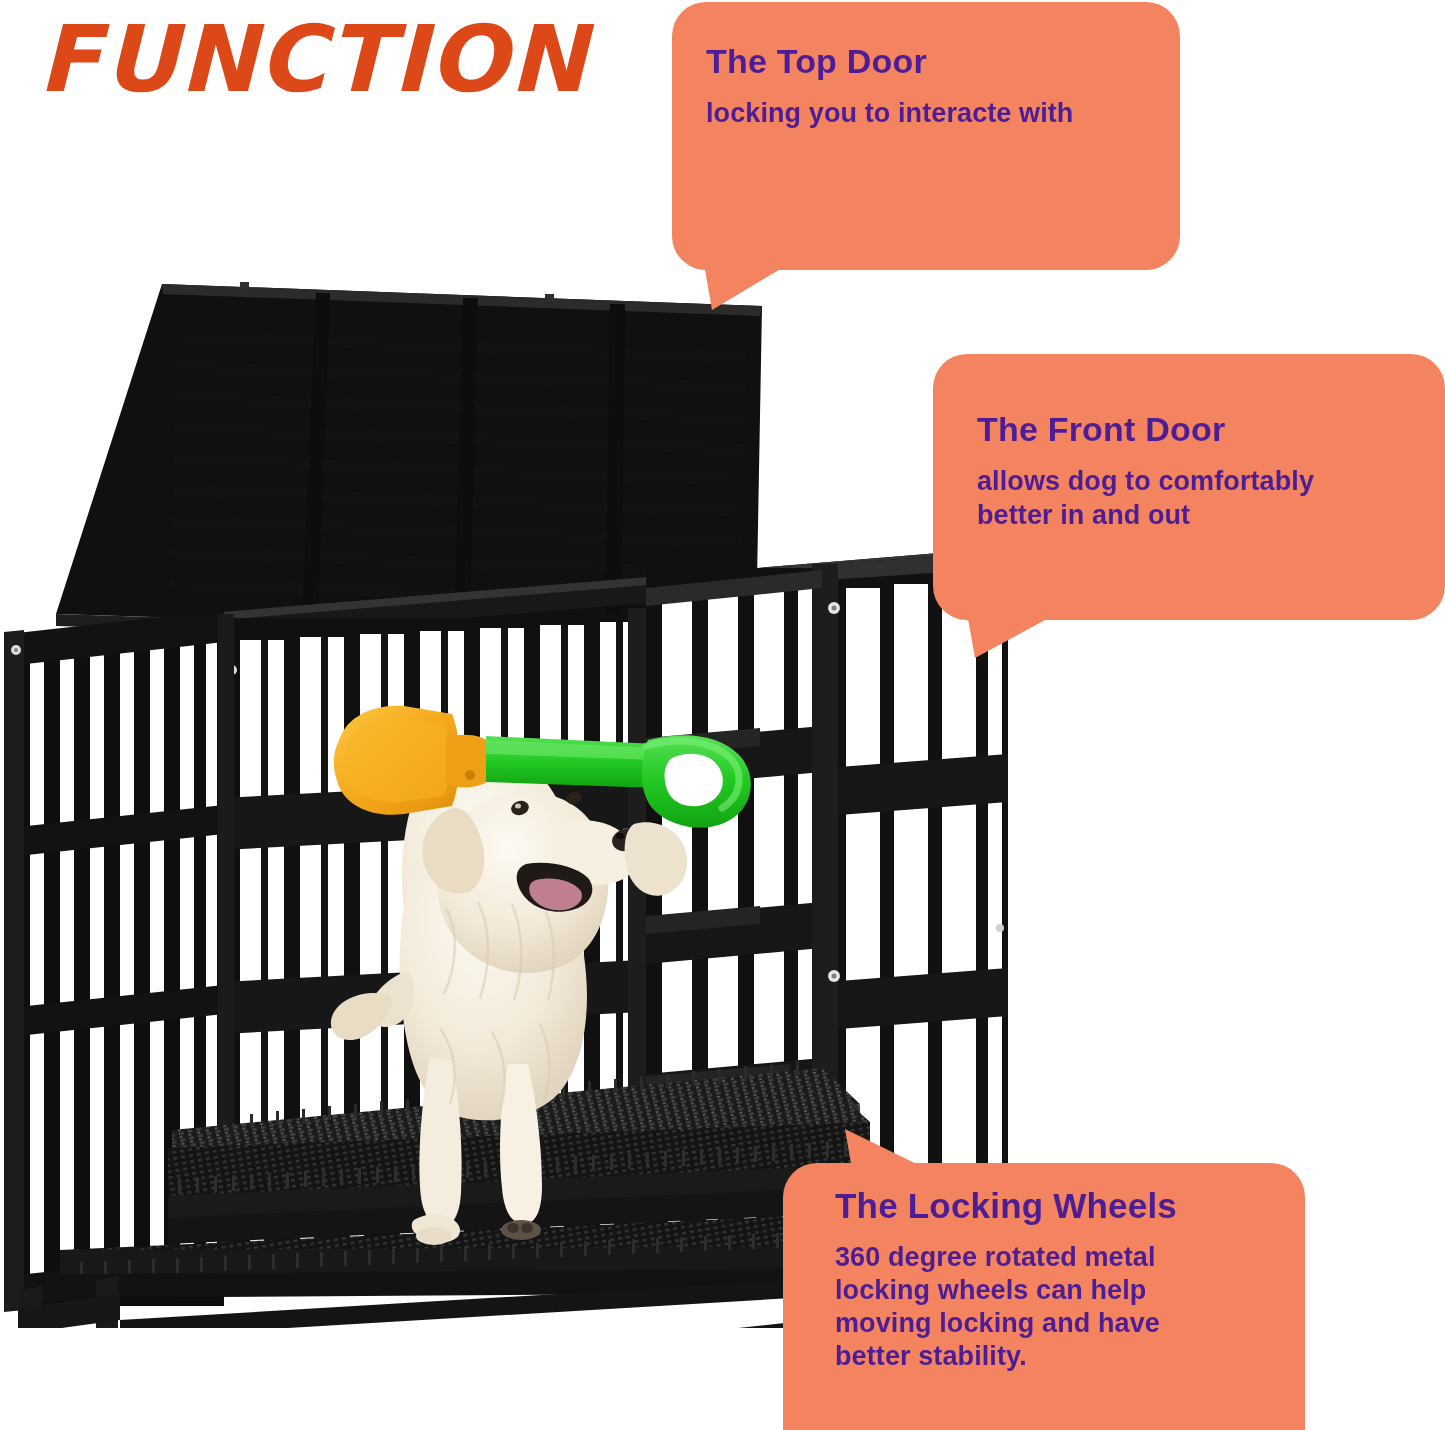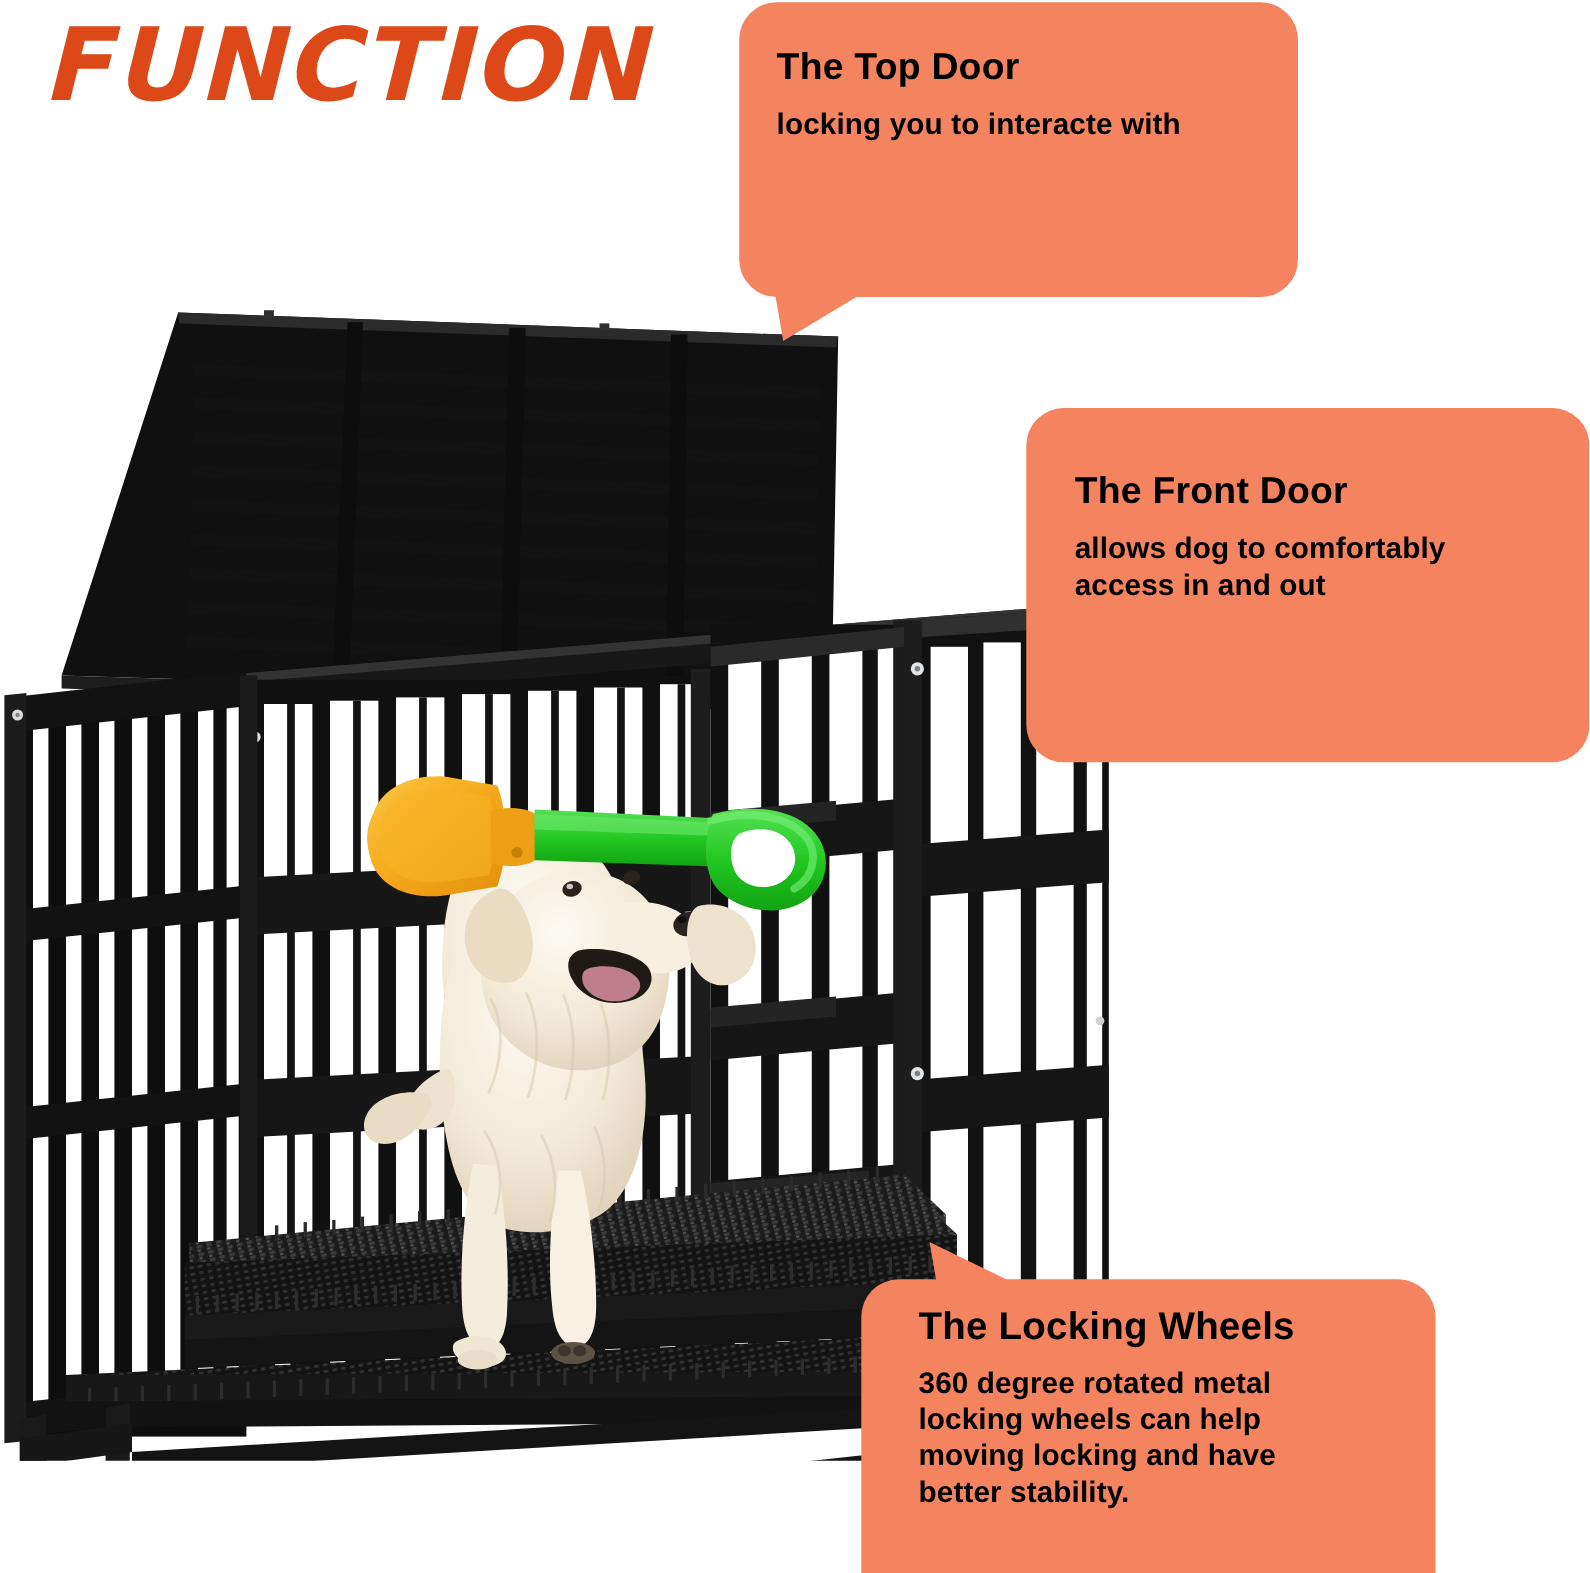--- a/index.html
+++ b/index.html
@@ -38,21 +38,21 @@
 
   
   .callout { position: absolute; }
   .bubble-body {
     position: absolute;
     left: 0; top: 0;
     width: 100%;
     background: #F4845F;
     border-radius: 34px;
     padding: 30px 34px 34px 34px;
-    color: #000000;
+    color: #4c1d95;
   }
   .bubble-title {
     font-weight: bold;
     font-size: 34px;
     line-height: 42px;
     letter-spacing: 0.2px;
     margin-bottom: 14px;
     white-space: nowrap;
   }
   .bubble-text {
@@ -64,21 +64,21 @@
   .bubble-tail { position: absolute; overflow: visible; }
   .bubble-tail svg { display: block; overflow: visible; }
 
   
   #callout-top-door { left: 672px; top: 2px; width: 508px; }
   #callout-top-door .bubble-body { height: 268px; padding-top: 38px; }
   #callout-top-door .bubble-tail { left: 0px; top: 250px; width: 200px; height: 70px; }
 
   
   #callout-front-door { left: 933px; top: 354px; width: 512px; }
-  #callout-front-door .bubble-body { height: 322px; padding-top: 54px; padding-left: 44px; margin-top: 17px; }
+  #callout-front-door .bubble-body { height: 266px; padding-top: 54px; padding-left: 44px; }
   #callout-front-door .bubble-tail { left: 0px; top: 248px; width: 200px; height: 70px; }
 
   
   #callout-locking-wheels { left: 783px; top: 1163px; width: 522px; }
   #callout-locking-wheels .bubble-body { height: 338px; padding-top: 22px; padding-left: 52px; }
   #callout-locking-wheels .bubble-title { font-size: 35px; }
   #callout-locking-wheels .bubble-text { font-size: 27px; line-height: 33px; }
   #callout-locking-wheels .bubble-tail { left: 40px; top: -40px; width: 200px; height: 60px; }
 </style>
 </head>
@@ -613,21 +613,21 @@
       <svg width="200" height="70" viewBox="0 0 200 70">
         <polygon points="30,0 110,16 40,58" fill="#F4845F"></polygon>
       </svg>
     </div>
   </div>
 
   <div class="callout" id="callout-front-door">
     <div class="bubble-body">
       <div class="bubble-title">The Front Door</div>
       <div class="bubble-text">allows dog to comfortably</div>
-      <div class="bubble-text">access in and out</div>
+      <div class="bubble-text">better in and out</div>
     </div>
     <div class="bubble-tail">
       <svg width="200" height="70" viewBox="0 0 200 70">
         <polygon points="32,0 112,18 42,56" fill="#F4845F"></polygon>
       </svg>
     </div>
   </div>
 
   <div class="callout" id="callout-locking-wheels">
     <div class="bubble-tail">

